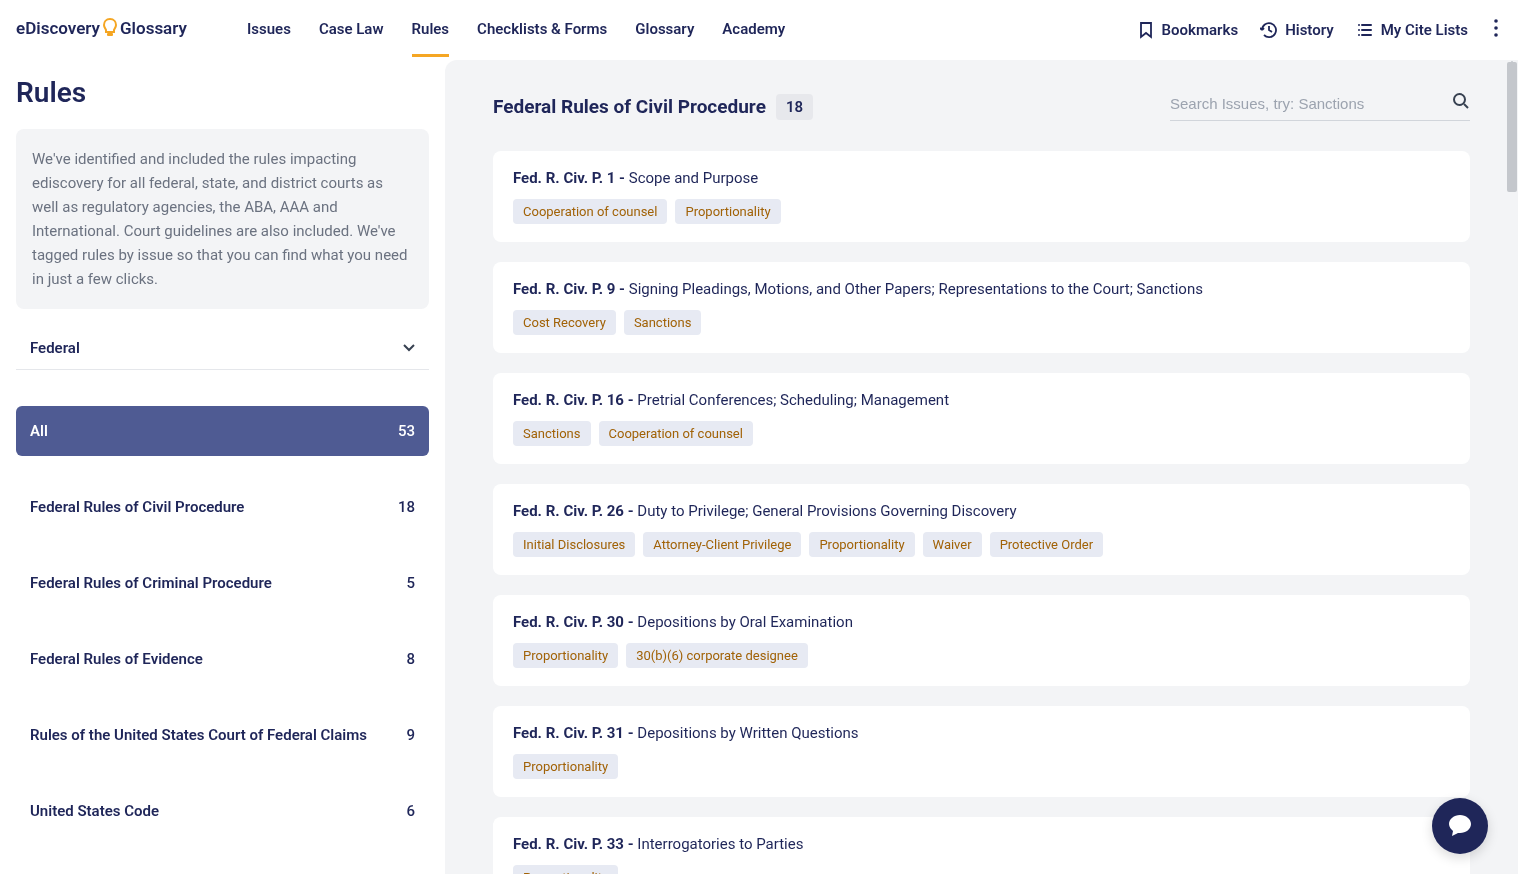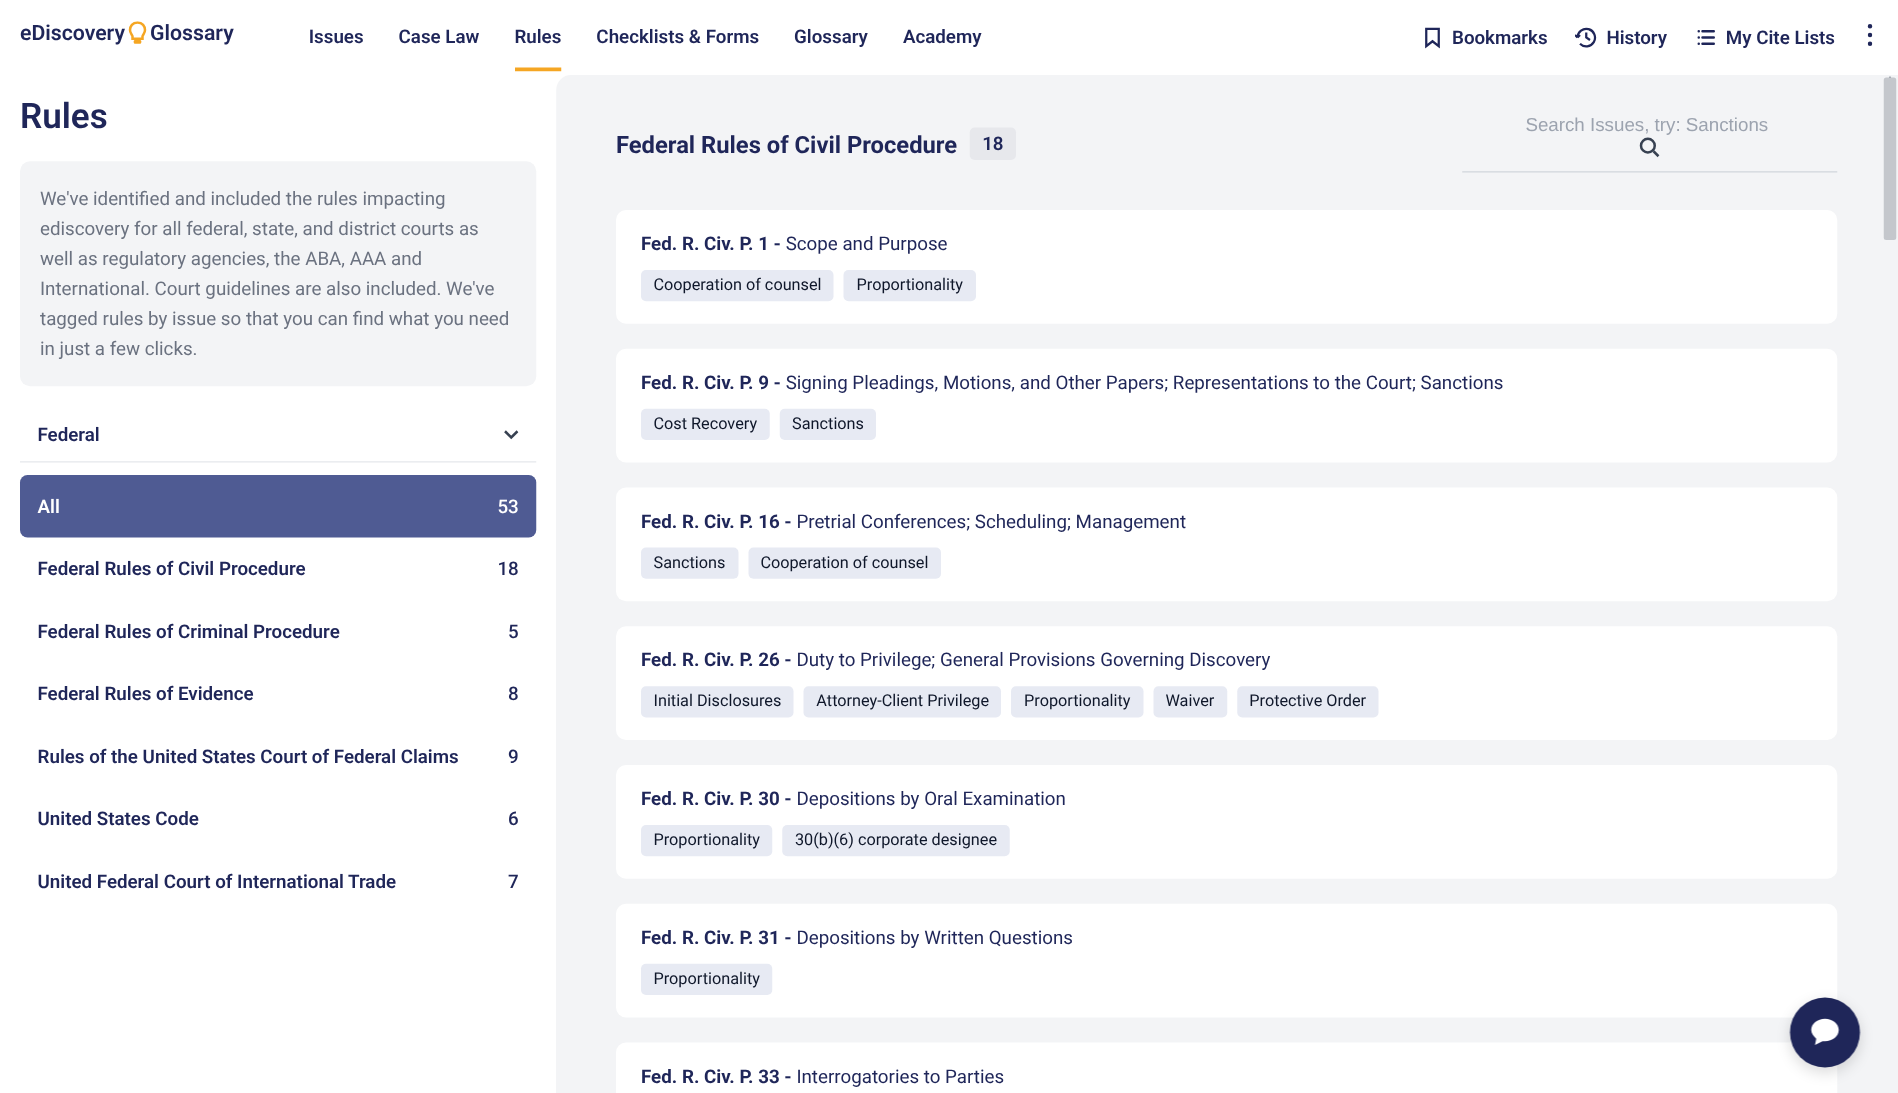--- a/index.html
+++ b/index.html
@@ -144,20 +144,21 @@
     .sidebar-item {
       display: flex;
       justify-content: space-between;
       align-items: center;
       padding: 16px 14px;
       font-size: 15px;
       font-weight: 600;
       color: #1f2659;
       cursor: pointer;
       border-radius: 6px;
+      margin-top: 26px;
     }
     
     .sidebar-item.active {
       background: #4f5b93;
       color: #ffffff;
     }
     
     .sidebar-item .count {
       font-weight: 500;
     }
@@ -204,21 +205,20 @@
       padding: 4px 10px;
       border-radius: 4px;
     }
     
     .search-box {
       display: flex;
       align-items: center;
       border-bottom: 1px solid #d1d5db;
       width: 300px;
       padding-bottom: 6px;
-      flex-direction: column;
     }
     
     .search-input {
       flex: 1;
       border: none;
       background: transparent;
       outline: none;
       font-size: 15px;
       color: #374151;
     }
@@ -253,21 +253,21 @@
     }
     
     .tags {
       display: flex;
       flex-wrap: wrap;
       gap: 8px;
     }
     
     .tag {
       background: #e7eaf3;
-      color: #0f172a;
+      color: #a16207;
       font-size: 13px;
       padding: 5px 10px;
       border-radius: 4px;
       cursor: pointer;
     }
     
     
     .scrollbar-track {
       position: absolute;
       right: 0;

